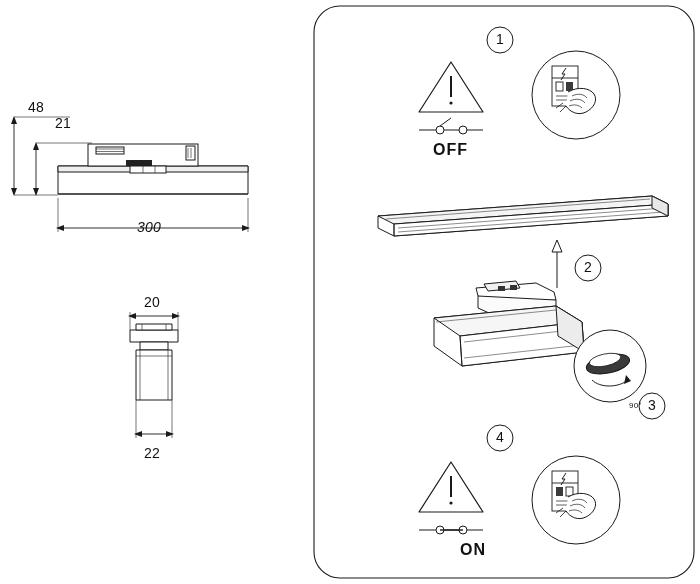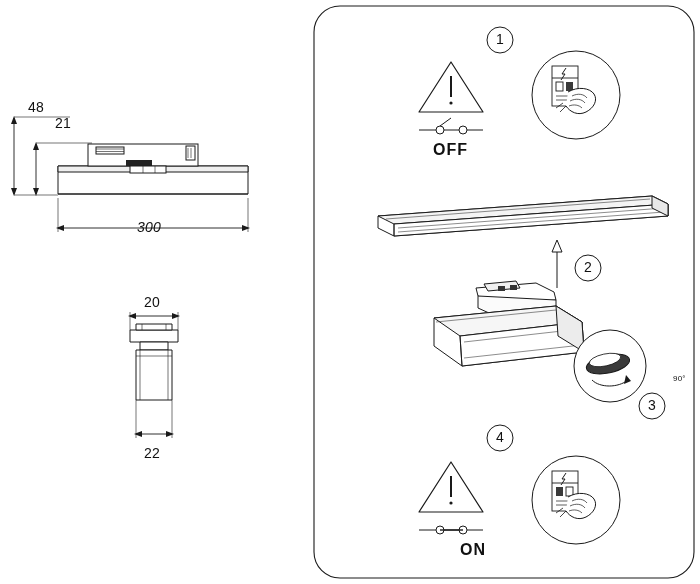--- a/index.html
+++ b/index.html
@@ -247,21 +247,21 @@
   <div class="lbl" style="left:144px; top:294px;">20</div>
 
   <div class="lbl" style="left:144px; top:445px;">22</div>
 
   <div class="lbl step" style="left:496px; top:31px;">1</div>
 
   <div class="lbl bold" style="left:433px; top:141px;">OFF</div>
 
   <div class="lbl step" style="left:584px; top:259px;">2</div>
 
-  <div class="lbl tiny" style="left:629px; top:374px;margin-left:44px;">90°</div>
+  <div class="lbl tiny" style="left:629px; top:401px;">90°</div>
 
   <div class="lbl step" style="left:648px; top:397px;">3</div>
 
   <div class="lbl step" style="left:496px; top:429px;">4</div>
 
   <div class="lbl bold" style="left:460px; top:541px;">ON</div>
 
 </div>
 
 </body></html>

